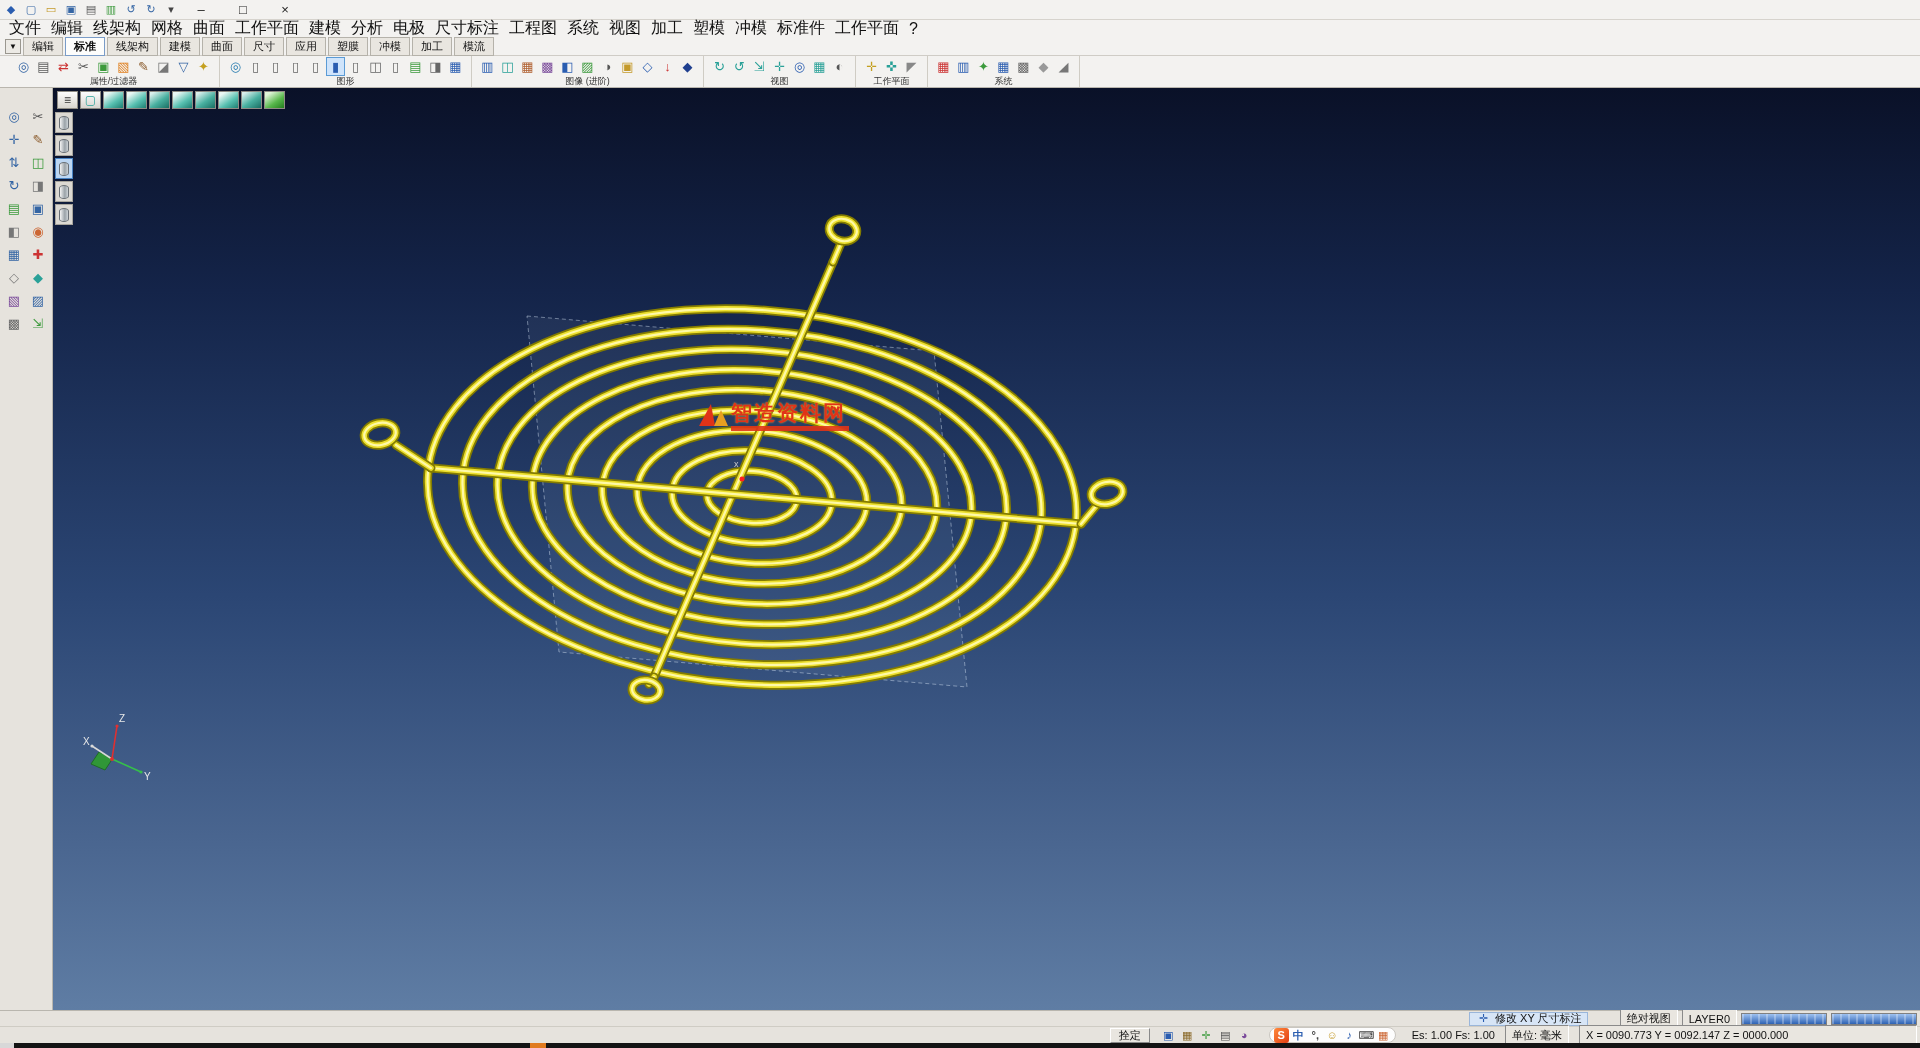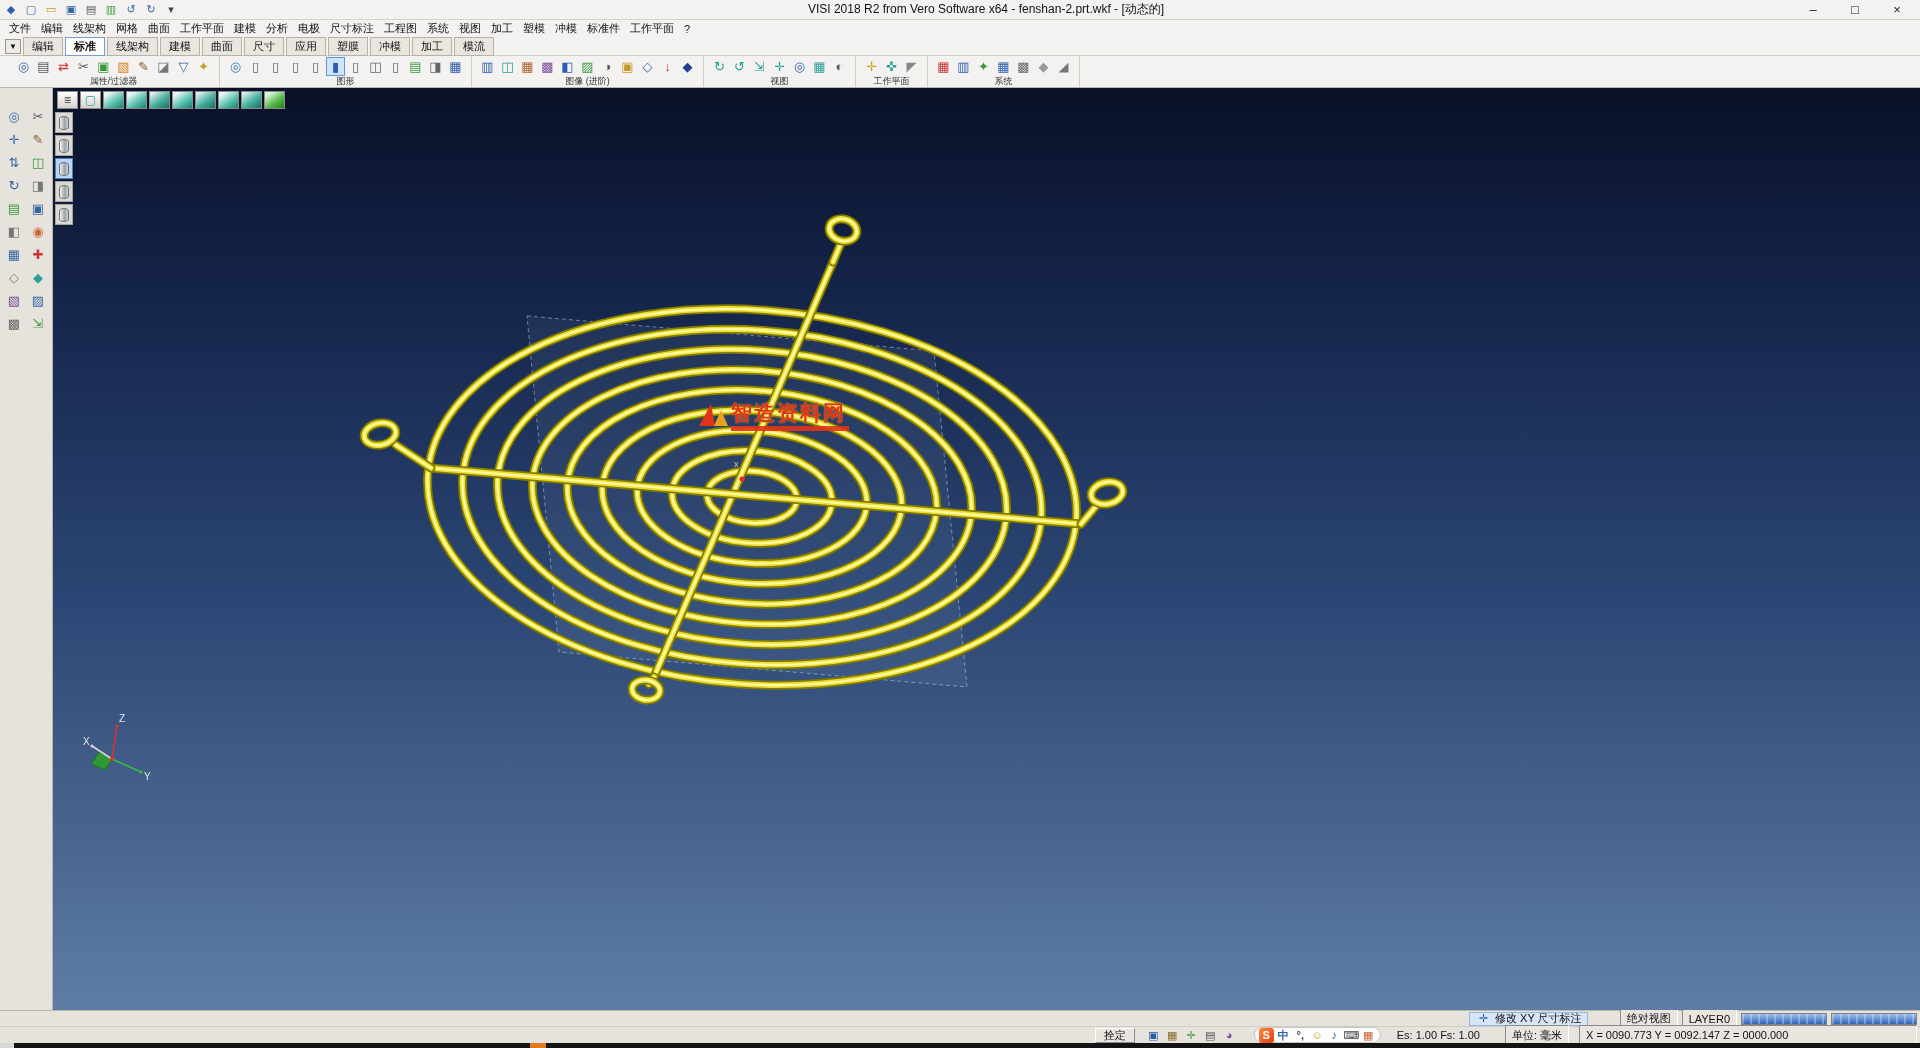--- a/index.html
+++ b/index.html
@@ -9,21 +9,21 @@
   
   .titlebar{height:20px;background:#f3f2f0;display:flex;align-items:center;padding:0 2px;border-bottom:1px solid #d6d3cd}
   .tb-icons{display:flex;gap:2px;align-items:center}
   .tb-icon{width:18px;height:16px;display:flex;align-items:center;justify-content:center;font-size:11px}
   .title{flex:1;text-align:center;font-size:12px;color:#111;white-space:nowrap}
   .win-controls{display:flex}
   .win-btn{width:42px;height:19px;display:flex;align-items:center;justify-content:center;font-size:13px;color:#222}
 
   
   .menubar{height:17px;background:#f3f2f0;display:flex;align-items:center;padding-left:4px}
-  .menu-item{font-size:11px;padding:0 5px;white-space:nowrap}
+  .menu-item{font-size:16px;padding:0 5px;white-space:nowrap}
 
   
   .tabbar{height:19px;background:#f3f2f0;display:flex;align-items:center;gap:2px;padding-left:5px;border-bottom:1px solid #cfccc6}
   .tab-dd{width:16px;height:15px;border:1px solid #9a978f;background:#eceae5;font-size:8px;display:flex;align-items:center;justify-content:center}
   .tab{font-size:11px;padding:1px 8px;border:1px solid #b5b2aa;background:#e9e6e0;white-space:nowrap}
   .tab.active{background:#fdfdfc;border-color:#7a9cc8;font-weight:bold}
 
   
   .toolbar{height:32px;background:#f3f2f0;display:flex;align-items:stretch;padding-left:8px;border-bottom:1px solid #b9b6ae}
   .tgroup{display:flex;flex-direction:column;justify-content:space-between;padding:1px 6px 0 6px;border-right:1px solid #cfccc4}
@@ -86,21 +86,20 @@
   <span class="tb-icon" style="color: rgb(42, 93, 176);">◆</span>
       <span class="tb-icon" style="color: rgb(52, 101, 164);">▢</span>
       <span class="tb-icon" style="color: rgb(196, 154, 42);">▭</span>
       <span class="tb-icon" style="color: rgb(52, 101, 164);">▣</span>
       <span class="tb-icon" style="color: rgb(90, 90, 90);">▤</span>
       <span class="tb-icon" style="color: rgb(60, 154, 60);">▥</span>
       <span class="tb-icon" style="color: rgb(52, 101, 164);">↺</span>
       <span class="tb-icon" style="color: rgb(52, 101, 164);">↻</span>
       <span class="tb-icon" style="color: rgb(68, 68, 68);">▾</span>
     </div>
-  <div class="title">VISI 2018 R2 from Vero Software x64 - fenshan-2.prt.wkf - [动态的]</div>
   <div class="win-controls">
     <span class="win-btn">–</span>
     <span class="win-btn">□</span>
     <span class="win-btn">×</span>
   </div>
 </div>
 
 <div class="menubar">
 
 <span class="menu-item">文件</span>
@@ -393,21 +392,21 @@
   <span class="ime">
 
   <span class="s-icon" style="color: rgb(255, 255, 255); background: linear-gradient(135deg, rgb(255, 138, 60), rgb(226, 61, 18));">S</span>
       <span class="s-icon" style="color: rgb(42, 93, 176);">中</span>
       <span class="s-icon" style="color: rgb(68, 68, 68);">°,</span>
       <span class="s-icon" style="color: rgb(196, 154, 42);">☺</span>
       <span class="s-icon" style="color: rgb(42, 93, 176);">♪</span>
       <span class="s-icon" style="color: rgb(68, 68, 68);">⌨</span>
       <span class="s-icon" style="color: rgb(204, 102, 51);">▦</span>
     </span>
-  <span style="margin-right:15px">Es: 1.00  Fs: 1.00</span>
+  <span style="margin-right:0">Es: 1.00  Fs: 1.00</span>
   <span class="sunken">单位: 毫米</span>
   <span class="sunken" style="width:338px">X = 0090.773  Y = 0092.147  Z = 0000.000</span>
 </div>
 
 <div class="taskbar">
   <span class="task-white"></span>
   <span class="task-orange"></span>
 </div>
 
 </body></html>

